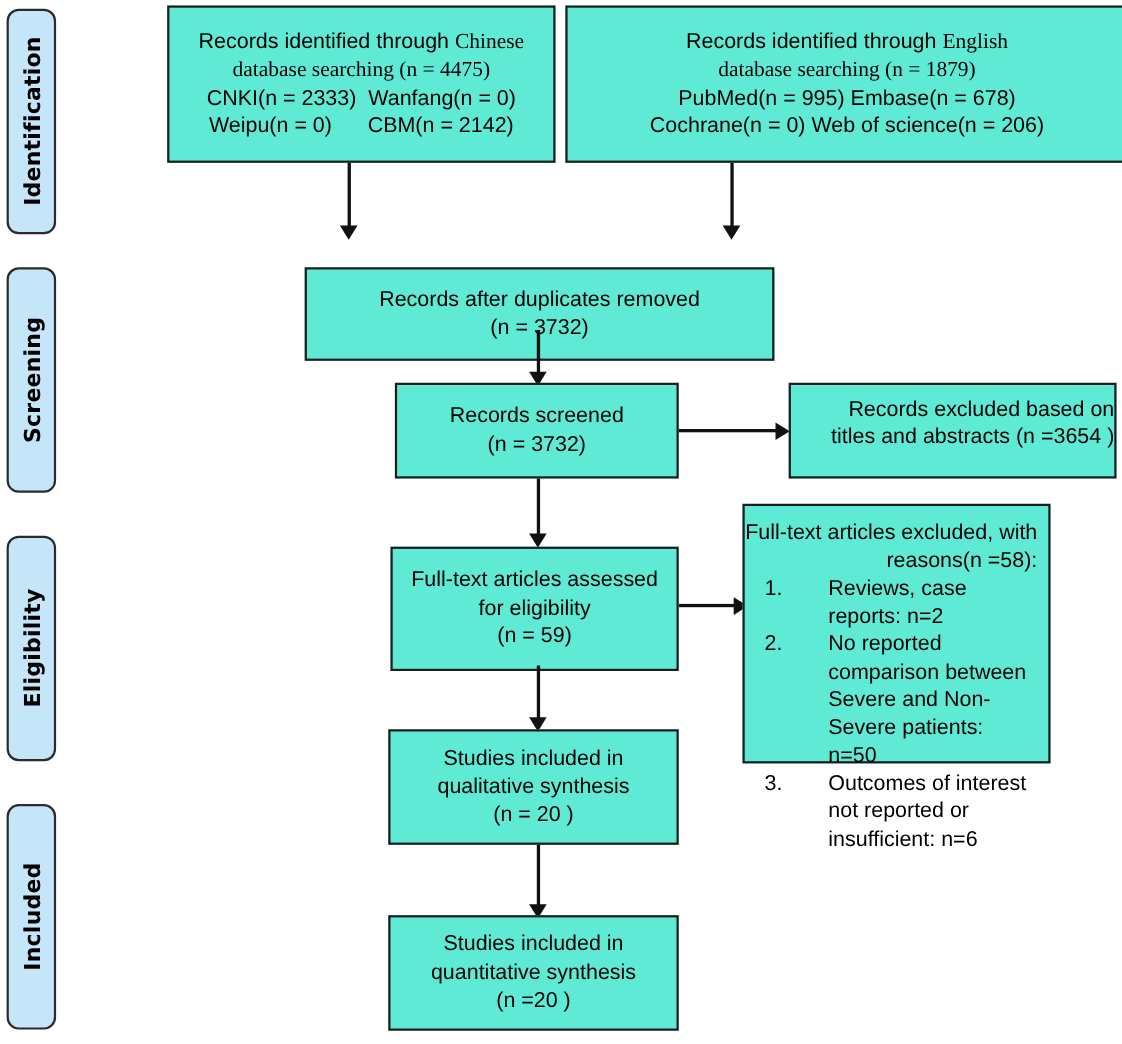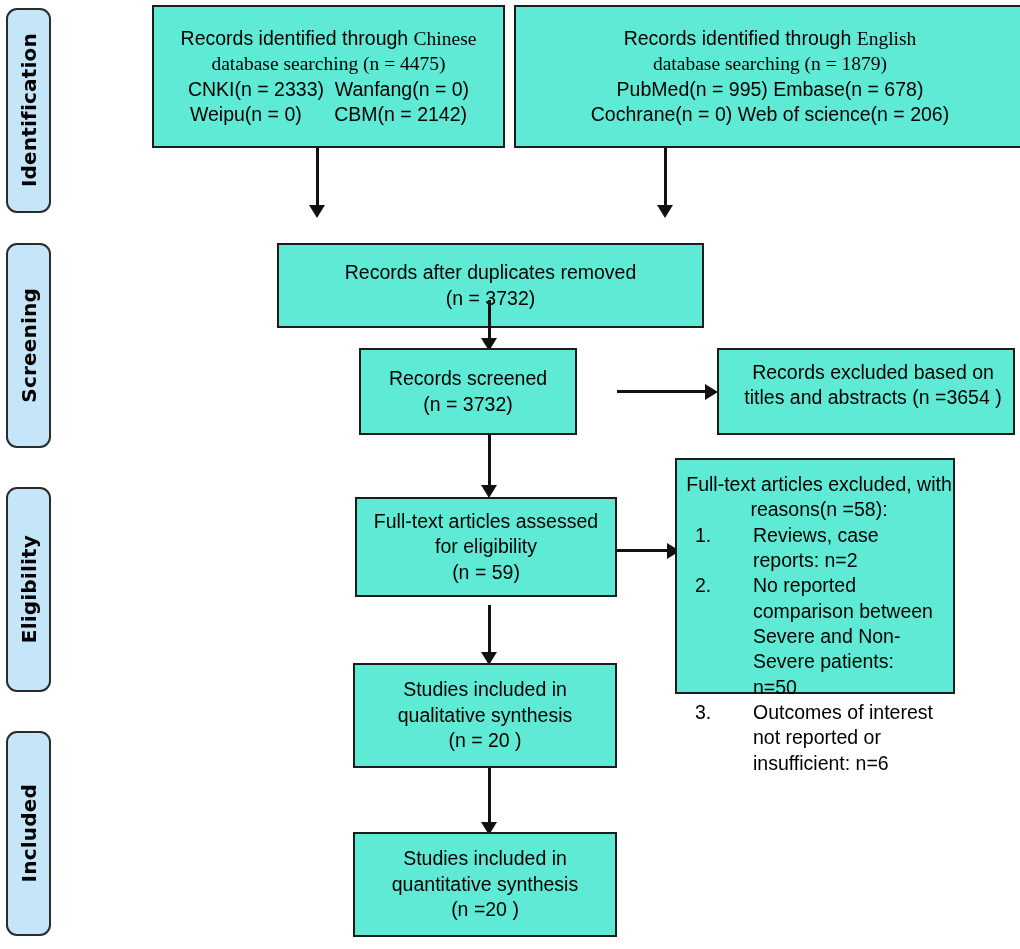--- a/index.html
+++ b/index.html
@@ -44,21 +44,21 @@
     background: #5eead4;
     border: 2px solid #1c1c1c;
     box-sizing: border-box;
     display: flex;
     flex-direction: column;
     align-items: center;
     justify-content: center;
     color: #000000;
   }
   .box.left-align {
-    align-items: center;
+    align-items: flex-end;
     justify-content: flex-start;
   }
   .line {
     font-size: 19.5px;
     line-height: 1.30;
     white-space: pre;
     text-align: center;
   }
   .serif { font-family: "Liberation Serif", serif; }
 
@@ -143,37 +143,37 @@
   <div class="arrow-down" style="left:657px; top:205px;"></div>
 
   <div class="box" style="left:277px; top:215px; width:427px; height:85px;margin-top:28px;">
     <div class="line">Records after duplicates removed</div>
     <div class="line">(n = 3732)</div>
   </div>
 
   <div class="vline" style="left:488px; top:300px; height:48px;"></div>
   <div class="arrow-down" style="left:481px; top:338px;"></div>
 
-  <div class="box" style="left:359px; top:348px; width:218px; height:87px;">
+  <div class="box" style="left:359px; top:348px; width:258px; height:87px;">
     <div class="line">Records screened</div>
     <div class="line">(n = 3732)</div>
   </div>
 
   <div class="hline" style="left:617px; top:390px; width:93px;"></div>
   <div class="arrow-right" style="left:705px; top:384px;"></div>
 
   <div class="box left-align" style="left:717px; top:348px; width:298px; height:87px; padding:10px 0 0 14px;">
     <div class="line" style="text-align:left;">Records excluded based on</div>
     <div class="line" style="text-align:left;">titles and abstracts (n =3654 )</div>
   </div>
 
   <div class="vline" style="left:488px; top:435px; height:58px;"></div>
   <div class="arrow-down" style="left:481px; top:485px;"></div>
 
-  <div class="box" style="left:355px; top:497px; width:262px; height:100px;">
+  <div class="box" style="left:355px; top:497px; width:262px; height:113px;">
     <div class="line">Full-text articles assessed</div>
     <div class="line">for eligibility</div>
     <div class="line">(n = 59)</div>
   </div>
 
   <div class="hline" style="left:617px; top:549px; width:55px;"></div>
   <div class="arrow-right" style="left:667px; top:543px;"></div>
 
   <div class="box left-align" style="left:675px; top:458px; width:280px; height:236px; padding:12px 10px 0 18px;">
     <div class="line" style="text-align:left;">Full-text articles excluded, with</div>

